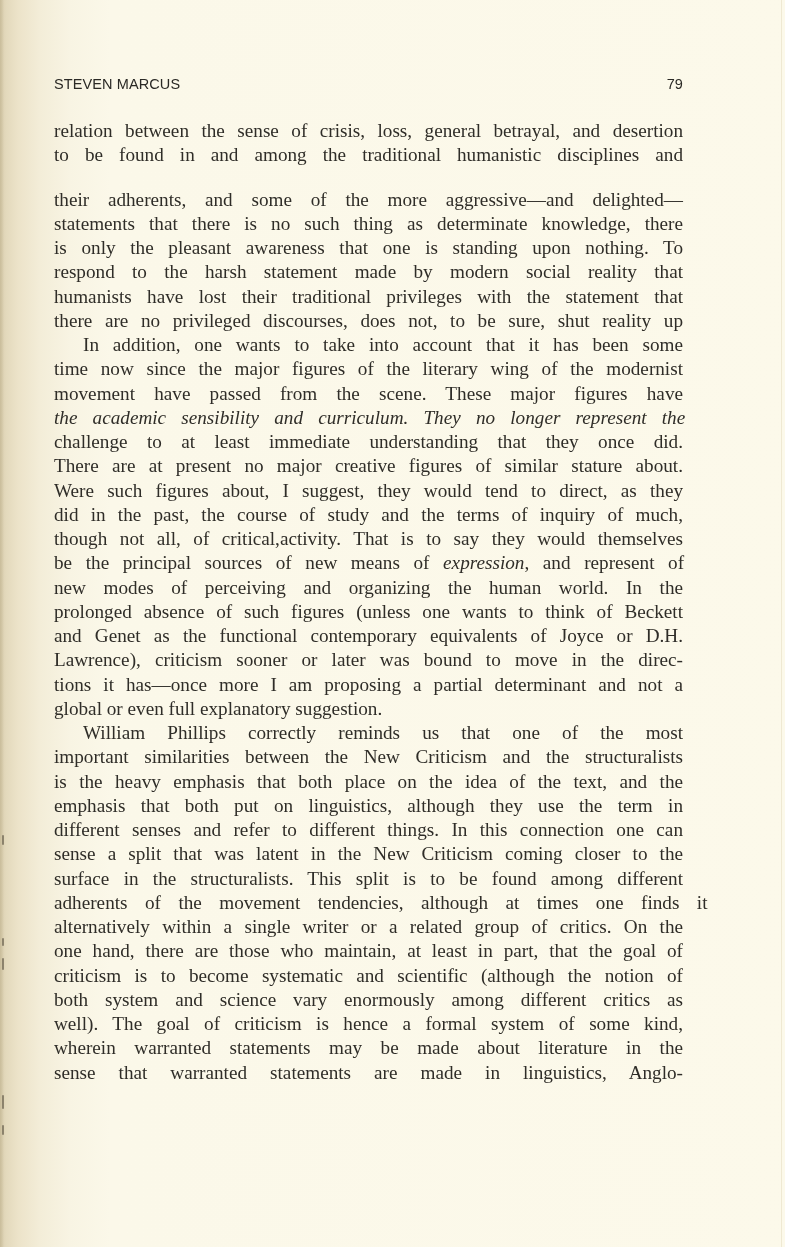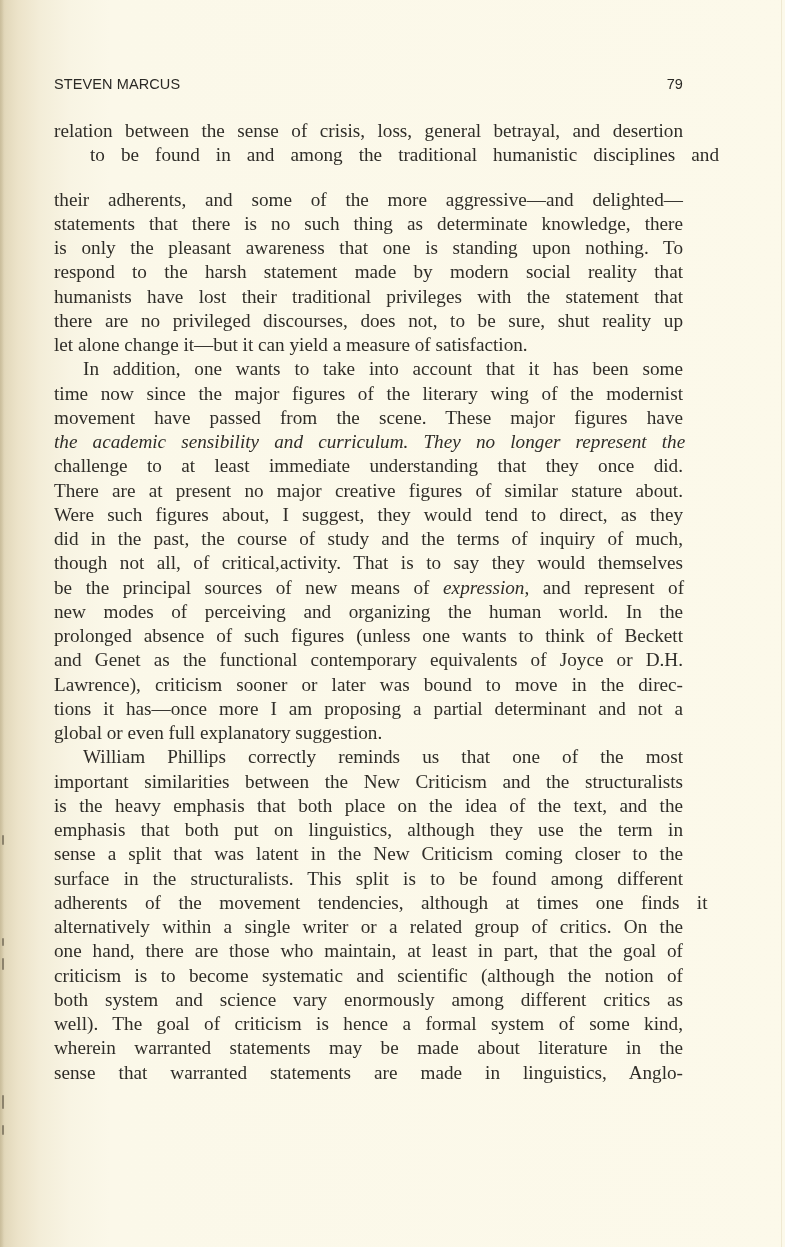--- a/index.html
+++ b/index.html
@@ -109,28 +109,27 @@
   <div class="spine-mark" style="top:1125px;height:10px;"></div>
 
   <div class="running-head">
     <span class="author">STEVEN MARCUS</span>
     <span class="folio">79</span>
   </div>
 
   <div class="body-text" id="body-text">
       <div>
         <span class="line" style="text-align: left; text-align-last: left;"><span style="word-spacing: 7.64844px; white-space: nowrap;">relation between the sense of crisis, loss, general betrayal, and desertion</span></span>
-        <span class="line" style="text-align: right; text-align-last: left; margin-left: 36px;"><span style="word-spacing: 11.2094px; white-space: nowrap;">to be found in and among the traditional humanistic disciplines and</span></span>
+        <span class="line" style="text-align: right; text-align-last: left;"><span style="word-spacing: 11.2094px; white-space: nowrap;">to be found in and among the traditional humanistic disciplines and</span></span>
         <span class="line" style="text-align: left; text-align-last: left; margin-top: 20px;"><span style="word-spacing: 13.9531px; white-space: nowrap;">their adherents, and some of the more aggressive—and delighted—</span></span>
         <span class="line" style="text-align: left; text-align-last: left;"><span style="word-spacing: 9.24375px; white-space: nowrap;">statements that there is no such thing as determinate knowledge, there</span></span>
         <span class="line" style="text-align: left; text-align-last: left;"><span style="word-spacing: 9.85938px; white-space: nowrap;">is only the pleasant awareness that one is standing upon nothing. To</span></span>
         <span class="line" style="text-align: left; text-align-last: left;"><span style="word-spacing: 12.4938px; white-space: nowrap;">respond to the harsh statement made by modern social reality that</span></span>
         <span class="line" style="text-align: left; text-align-last: left;"><span style="word-spacing: 10.5035px; white-space: nowrap;">humanists have lost their traditional privileges with the statement that</span></span>
         <span class="line" style="text-align: left; text-align-last: left;"><span style="word-spacing: 7.79036px; white-space: nowrap;">there are no privileged discourses, does not, to be sure, shut reality up</span></span>
-        <span class="line last" style="text-align: left; text-align-last: left;"><span style="white-space: nowrap;">let alone change it—but it can yield a measure of satisfaction.</span></span>
       </div>
       <div>
         <span class="line indent" style="text-align: left; text-align-last: left;"><span style="word-spacing: 9.01432px; white-space: nowrap;">In addition, one wants to take into account that it has been some</span></span>
         <span class="line" style="text-align: left; text-align-last: left;"><span style="word-spacing: 7.83464px; white-space: nowrap;">time now since the major figures of the literary wing of the modernist</span></span>
         <span class="line" style="text-align: left; text-align-last: left;"><span style="word-spacing: 14.3976px; white-space: nowrap;">movement have passed from the scene. These major figures have</span></span>
         <span class="line" style="text-align: left; text-align-last: left;"><span style="word-spacing: 10.3715px; white-space: nowrap; font-style: italic;">the academic sensibility and curriculum. They no longer represent the</span></span>
         <span class="line" style="text-align: left; text-align-last: left;"><span style="word-spacing: 14.5938px; white-space: nowrap;">challenge to at least immediate understanding that they once did.</span></span>
         <span class="line" style="text-align: left; text-align-last: left;"><span style="word-spacing: 8.45739px; white-space: nowrap;">There are at present no major creative figures of similar stature about.</span></span>
         <span class="line" style="text-align: left; text-align-last: left;"><span style="word-spacing: 8.36328px; white-space: nowrap;">Were such figures about, I suggest, they would tend to direct, as they</span></span>
         <span class="line" style="text-align: left; text-align-last: left;"><span style="word-spacing: 7.39844px; white-space: nowrap;">did in the past, the course of study and the terms of inquiry of much,</span></span>
@@ -141,20 +140,21 @@
         <span class="line" style="text-align: left; text-align-last: left;"><span style="word-spacing: 8.33906px; white-space: nowrap;">and Genet as the functional contemporary equivalents of Joyce or D.H.</span></span>
         <span class="line" style="text-align: left; text-align-last: left;"><span style="word-spacing: 9.3267px; white-space: nowrap;">Lawrence), criticism sooner or later was bound to move in the direc-</span></span>
         <span class="line" style="text-align: left; text-align-last: left;"><span style="word-spacing: 7.21354px; white-space: nowrap;">tions it has—once more I am proposing a partial determinant and not a</span></span>
         <span class="line last" style="text-align: left; text-align-last: left;"><span style="white-space: nowrap;">global or even full explanatory suggestion.</span></span>
       </div>
       <div>
         <span class="line indent" style="text-align: left; text-align-last: left;"><span style="word-spacing: 17.3108px; white-space: nowrap;">William Phillips correctly reminds us that one of the most</span></span>
         <span class="line" style="text-align: left; text-align-last: left;"><span style="word-spacing: 10.8164px; white-space: nowrap;">important similarities between the New Criticism and the structuralists</span></span>
         <span class="line" style="text-align: left; text-align-last: left;"><span style="word-spacing: 7.59263px; white-space: nowrap;">is the heavy emphasis that both place on the idea of the text, and the</span></span>
         <span class="line" style="text-align: left; text-align-last: left;"><span style="word-spacing: 10.4787px; white-space: nowrap;">emphasis that both put on linguistics, although they use the term in</span></span>
+        <span class="line" style="text-align: left; text-align-last: left;"><span style="word-spacing: 7.5483px; white-space: nowrap;">different senses and refer to different things. In this connection one can</span></span>
         <span class="line" style="text-align: left; text-align-last: left;"><span style="word-spacing: 7.27163px; white-space: nowrap;">sense a split that was latent in the New Criticism coming closer to the</span></span>
         <span class="line" style="text-align: left; text-align-last: left;"><span style="word-spacing: 9.48011px; white-space: nowrap;">surface in the structuralists. This split is to be found among different</span></span>
         <span class="line" style="text-align: left; text-align-last: left;"><span style="word-spacing: 12.6516px; white-space: nowrap;">adherents of the movement tendencies, although at times one finds it</span></span>
         <span class="line" style="text-align: left; text-align-last: left;"><span style="word-spacing: 7.52734px; white-space: nowrap;">alternatively within a single writer or a related group of critics. On the</span></span>
         <span class="line" style="text-align: left; text-align-last: left;"><span style="word-spacing: 6.07143px; white-space: nowrap;">one hand, there are those who maintain, at least in part, that the goal of</span></span>
         <span class="line" style="text-align: left; text-align-last: left;"><span style="word-spacing: 8.54844px; white-space: nowrap;">criticism is to become systematic and scientific (although the notion of</span></span>
         <span class="line" style="text-align: left; text-align-last: left;"><span style="word-spacing: 12.0851px; white-space: nowrap;">both system and science vary enormously among different critics as</span></span>
         <span class="line" style="text-align: left; text-align-last: left;"><span style="word-spacing: 9.64062px; white-space: nowrap;">well). The goal of criticism is hence a formal system of some kind,</span></span>
         <span class="line" style="text-align: left; text-align-last: left;"><span style="word-spacing: 13.7101px; white-space: nowrap;">wherein warranted statements may be made about literature in the</span></span>
         <span class="line" style="text-align: left; text-align-last: left;"><span style="word-spacing: 18.2129px; white-space: nowrap;">sense that warranted statements are made in linguistics, Anglo-</span></span>

